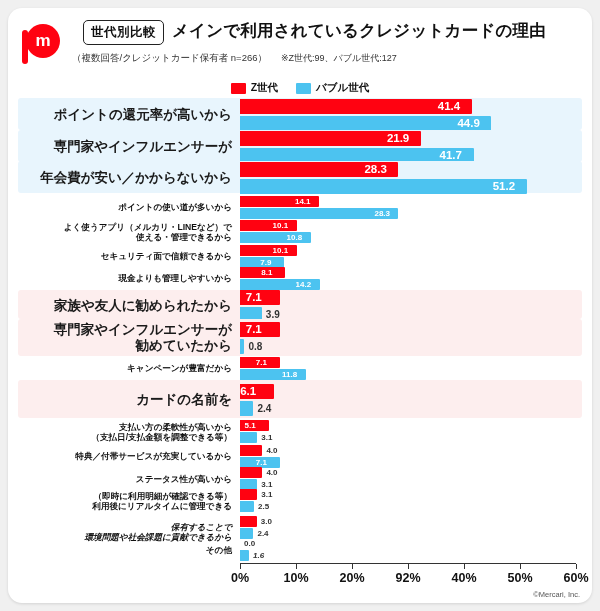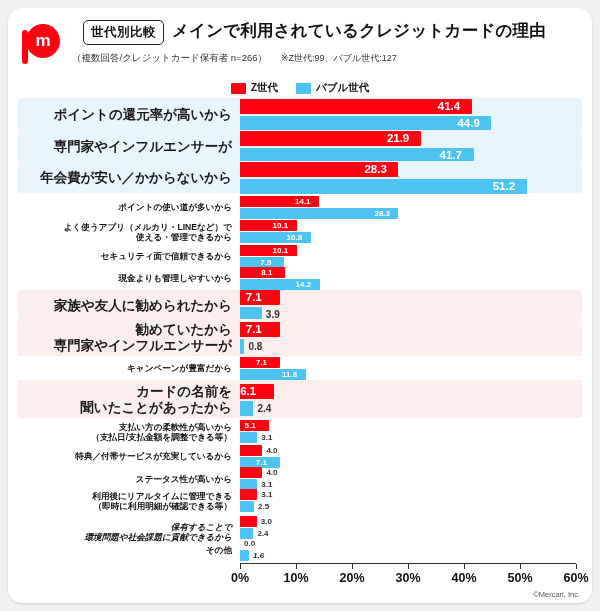--- a/index.html
+++ b/index.html
@@ -189,38 +189,37 @@
       <div class="rowbg pink" style="top: 192.472px; height: 28.1789px;"></div>
       <div class="lbl big" style="top: 207.561px; transform: translateY(-50%);">
         <div>家族や友人に勧められたから</div>
       </div>
       <div class="bar z big" style="left: 232px; top: 191.561px; width: 39.76px;"></div>
       <div class="val big" style="top: 191.561px; left: 237.76px;">7.1</div>
       <div class="bar b big" style="left: 232px; top: 208.561px; width: 21.84px;"></div>
       <div class="val bigout" style="top: 208.561px; left: 257.84px;">3.9</div>
       <div class="rowbg pink" style="top: 220.52px; height: 37.5285px;"></div>
       <div class="lbl big" style="top: 240.285px; transform: translateY(-50%);">
+        <div>専門家やインフルエンサーが</div>
         <div>勧めていたから</div>
-        <div>専門家やインフルエンサーが</div>
       </div>
       <div class="bar z big" style="left: 232px; top: 224.285px; width: 39.76px;"></div>
       <div class="val big" style="top: 224.285px; left: 237.76px;">7.1</div>
       <div class="bar b big" style="left: 232px; top: 241.285px; width: 4.48px;"></div>
       <div class="val bigout" style="top: 241.285px; left: 240.48px;">0.8</div>
       <div class="lbl small" style="top: 270.203px; transform: translateY(-50%);">
         <div>キャンペーンが豊富だから</div>
       </div>
       <div class="bar z" style="left: 232px; top: 258.703px; width: 39.76px;"></div>
       <div class="val" style="top: 258.703px; left: 247.76px;">7.1</div>
       <div class="bar b" style="left: 232px; top: 270.703px; width: 66.08px;"></div>
       <div class="val" style="top: 270.703px; left: 274.08px;">11.8</div>
       <div class="rowbg pink" style="top: 282.228px; height: 37.5285px;"></div>
       <div class="lbl big" style="top: 301.992px; transform: translateY(-50%);">
         <div>カードの名前を</div>
-        <div>聞いたことがあったから</div>
       </div>
       <div class="bar z big" style="left: 232px; top: 285.992px; width: 34.16px;"></div>
       <div class="val big" style="top: 285.992px; left: 232.16px;">6.1</div>
       <div class="bar b big" style="left: 232px; top: 302.992px; width: 13.44px;"></div>
       <div class="val bigout" style="top: 302.992px; left: 249.44px;">2.4</div>
       <div class="lbl small" style="top: 333.78px; transform: translateY(-50%);">
         <div>支払い方の柔軟性が高いから</div>
         <div>（支払日/支払金額を調整できる等）</div>
       </div>
       <div class="bar z" style="left: 232px; top: 322.28px; width: 28.56px;"></div>
@@ -235,22 +234,22 @@
       <div class="bar b" style="left: 232px; top: 358.589px; width: 39.76px;"></div>
       <div class="val" style="top: 358.589px; left: 247.76px;">7.1</div>
       <div class="lbl small" style="top: 380.528px; transform: translateY(-50%);">
         <div>ステータス性が高いから</div>
       </div>
       <div class="bar z" style="left: 232px; top: 369.028px; width: 22.4px;"></div>
       <div class="val out" style="top: 369.028px; left: 258.4px;">4.0</div>
       <div class="bar b" style="left: 232px; top: 381.028px; width: 17.36px;"></div>
       <div class="val out" style="top: 381.028px; left: 253.36px;">3.1</div>
       <div class="lbl small" style="top: 402.967px; transform: translateY(-50%);">
+        <div>（即時に利用明細が確認できる等）</div>
         <div>利用後にリアルタイムに管理できる</div>
-        <div>（即時に利用明細が確認できる等）</div>
       </div>
       <div class="bar z" style="left: 232px; top: 391.467px; width: 17.36px;"></div>
       <div class="val out" style="top: 391.467px; left: 253.36px;">3.1</div>
       <div class="bar b" style="left: 232px; top: 403.467px; width: 14px;"></div>
       <div class="val out" style="top: 403.467px; left: 250px;">2.5</div>
       <div class="lbl small" style="top: 434px; transform: translateY(-50%); font-style: italic;">
         <div>保有することで</div>
         <div>環境問題や社会課題に貢献できるから</div>
       </div>
       <div class="bar z" style="left: 232px; top: 417.646px; width: 16.8px;"></div>
@@ -265,21 +264,21 @@
       <div class="bar b" style="left: 232px; top: 452.085px; width: 8.96px;"></div>
       <div class="val out" style="top: 452.085px; left: 244.96px; font-style: italic;">1.6</div>
       <div class="axisline" style="left: 232px; top: 465px; width: 336px;"></div>
       <div class="tick" style="left: 232px; top: 466px;"></div>
       <div class="xlab" style="left: 232px; top: 473px;">0%</div>
       <div class="tick" style="left: 288px; top: 466px;"></div>
       <div class="xlab" style="left: 288px; top: 473px;">10%</div>
       <div class="tick" style="left: 344px; top: 466px;"></div>
       <div class="xlab" style="left: 344px; top: 473px;">20%</div>
       <div class="tick" style="left: 400px; top: 466px;"></div>
-      <div class="xlab" style="left: 400px; top: 473px;">30%</div>
+      <div class="xlab" style="left: 400px; top: 473px;">92%</div>
       <div class="tick" style="left: 456px; top: 466px;"></div>
       <div class="xlab" style="left: 456px; top: 473px;">40%</div>
       <div class="tick" style="left: 512px; top: 466px;"></div>
       <div class="xlab" style="left: 512px; top: 473px;">50%</div>
       <div class="tick" style="left: 568px; top: 466px;"></div>
       <div class="xlab" style="left: 568px; top: 473px;">60%</div>
     </div>
 
   <div class="credit">©Mercari, Inc.</div>
 </div>

